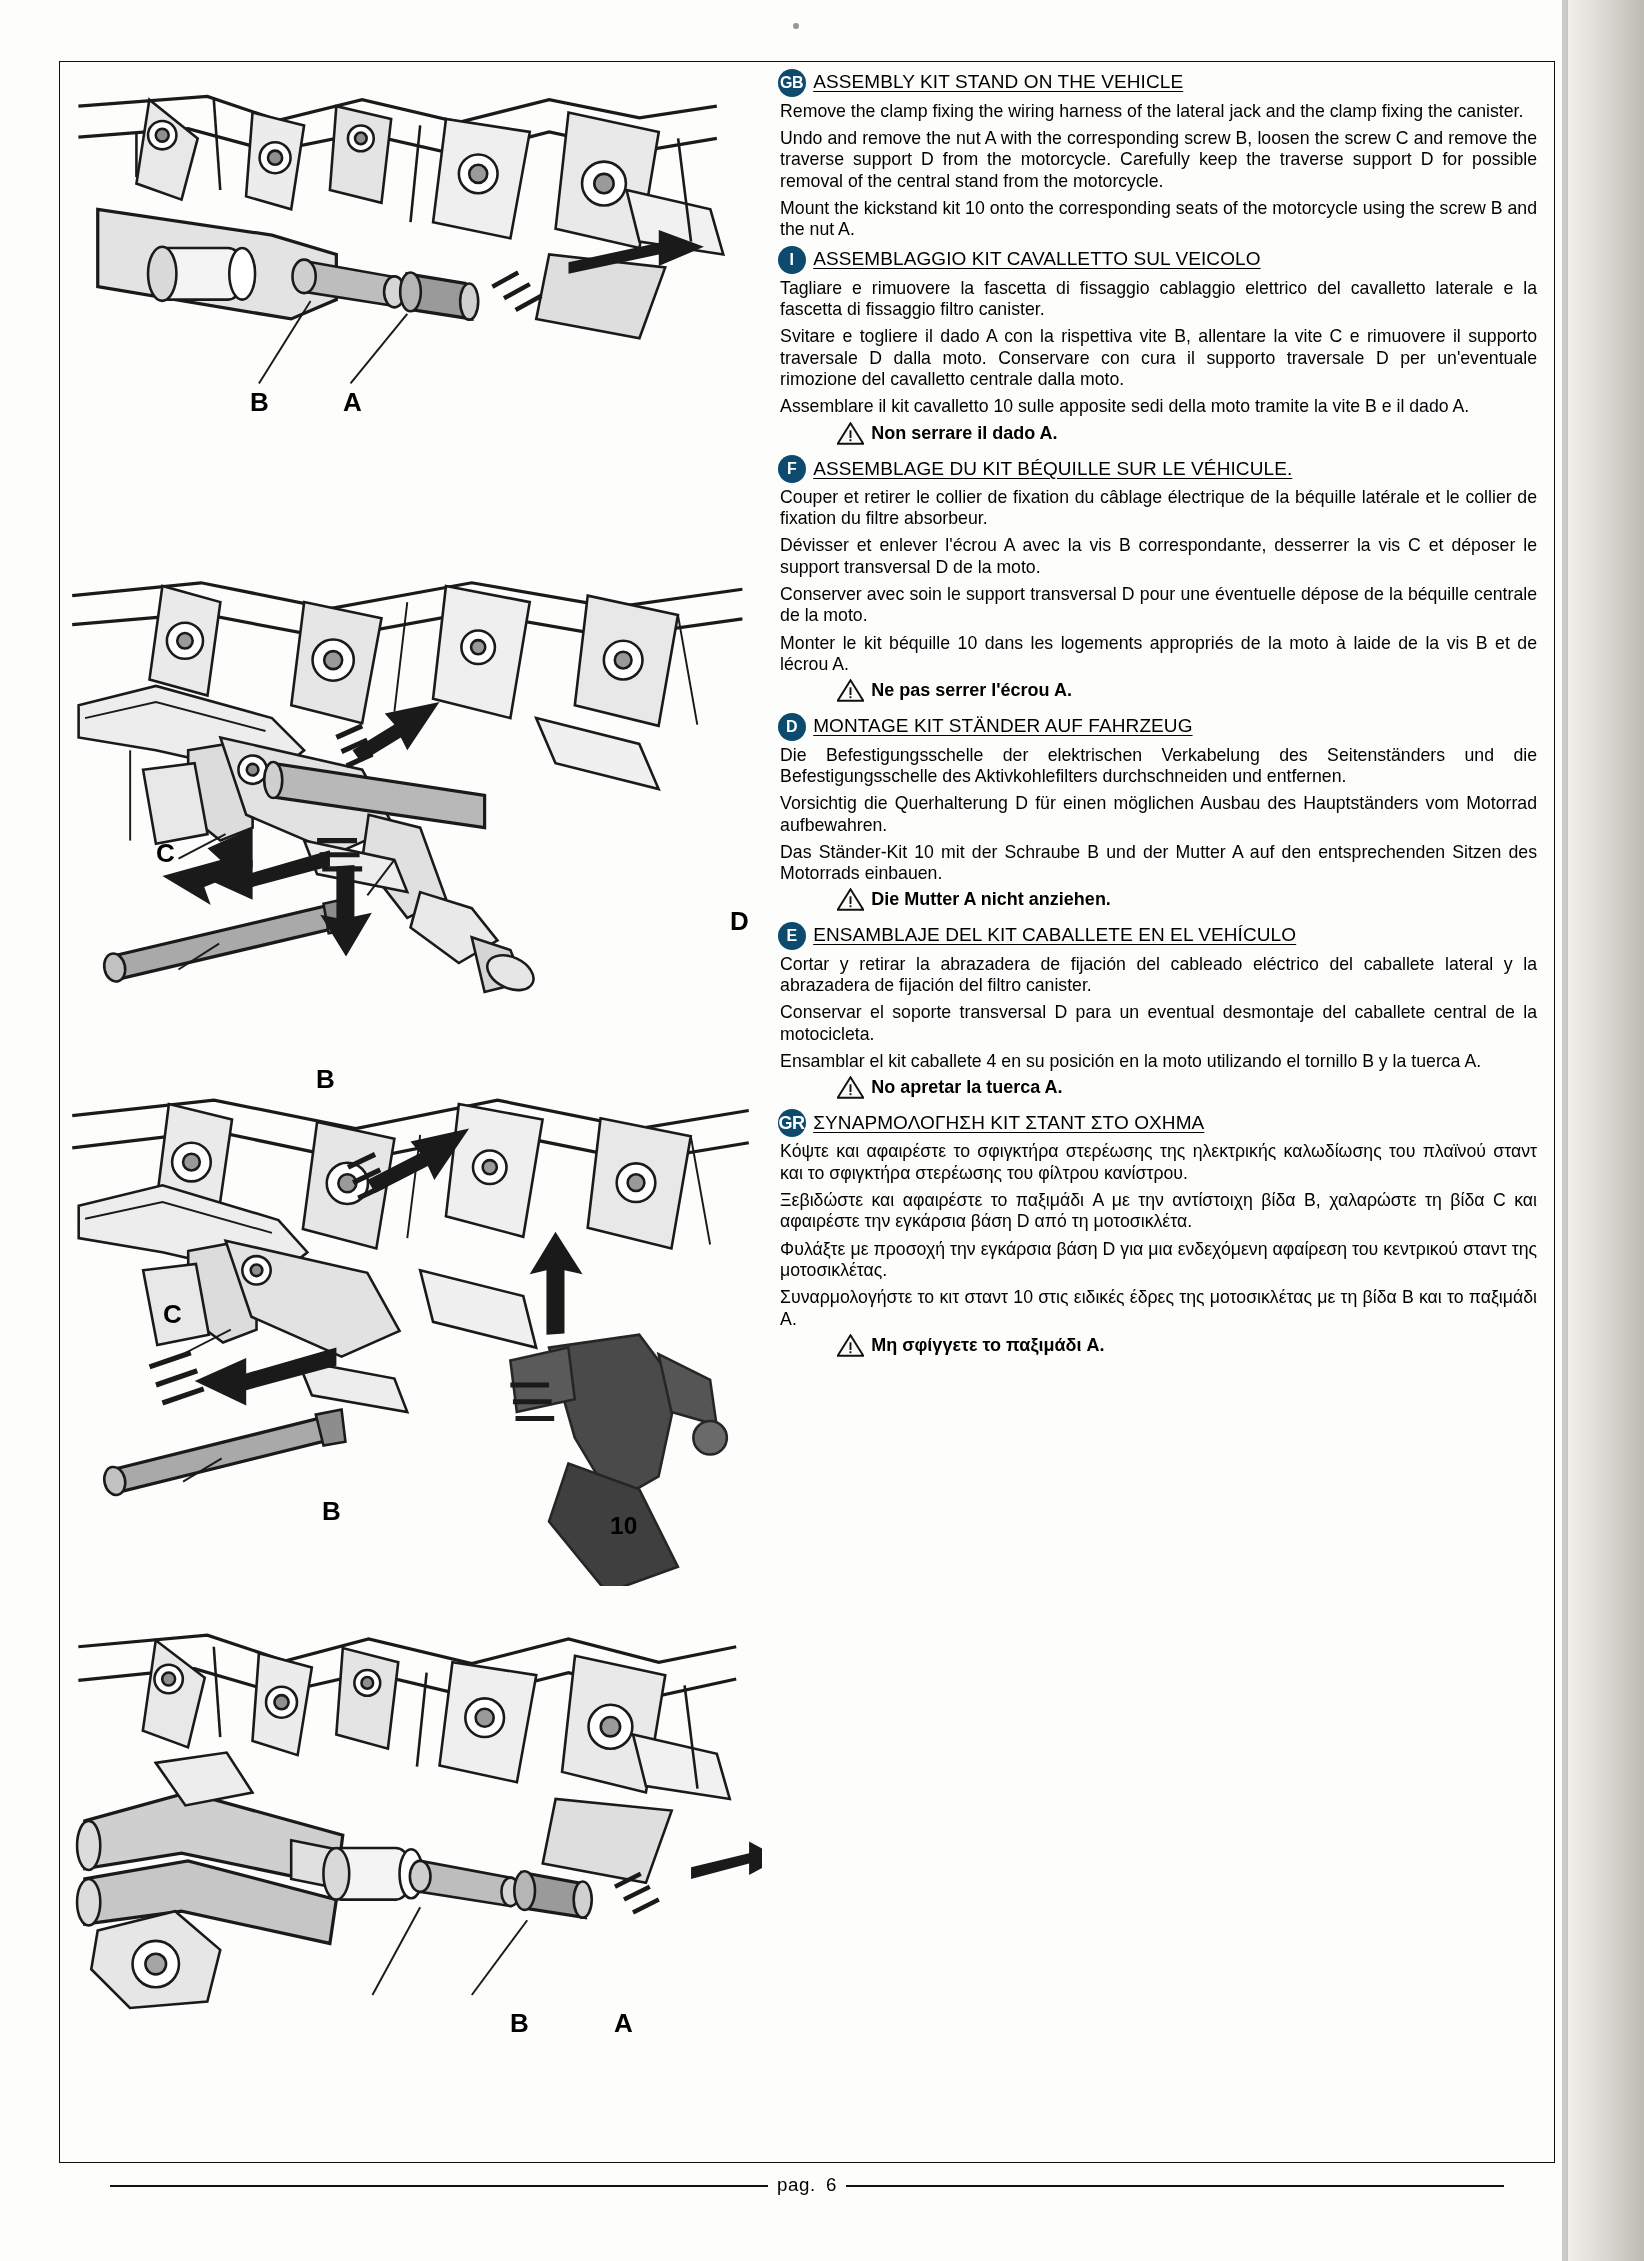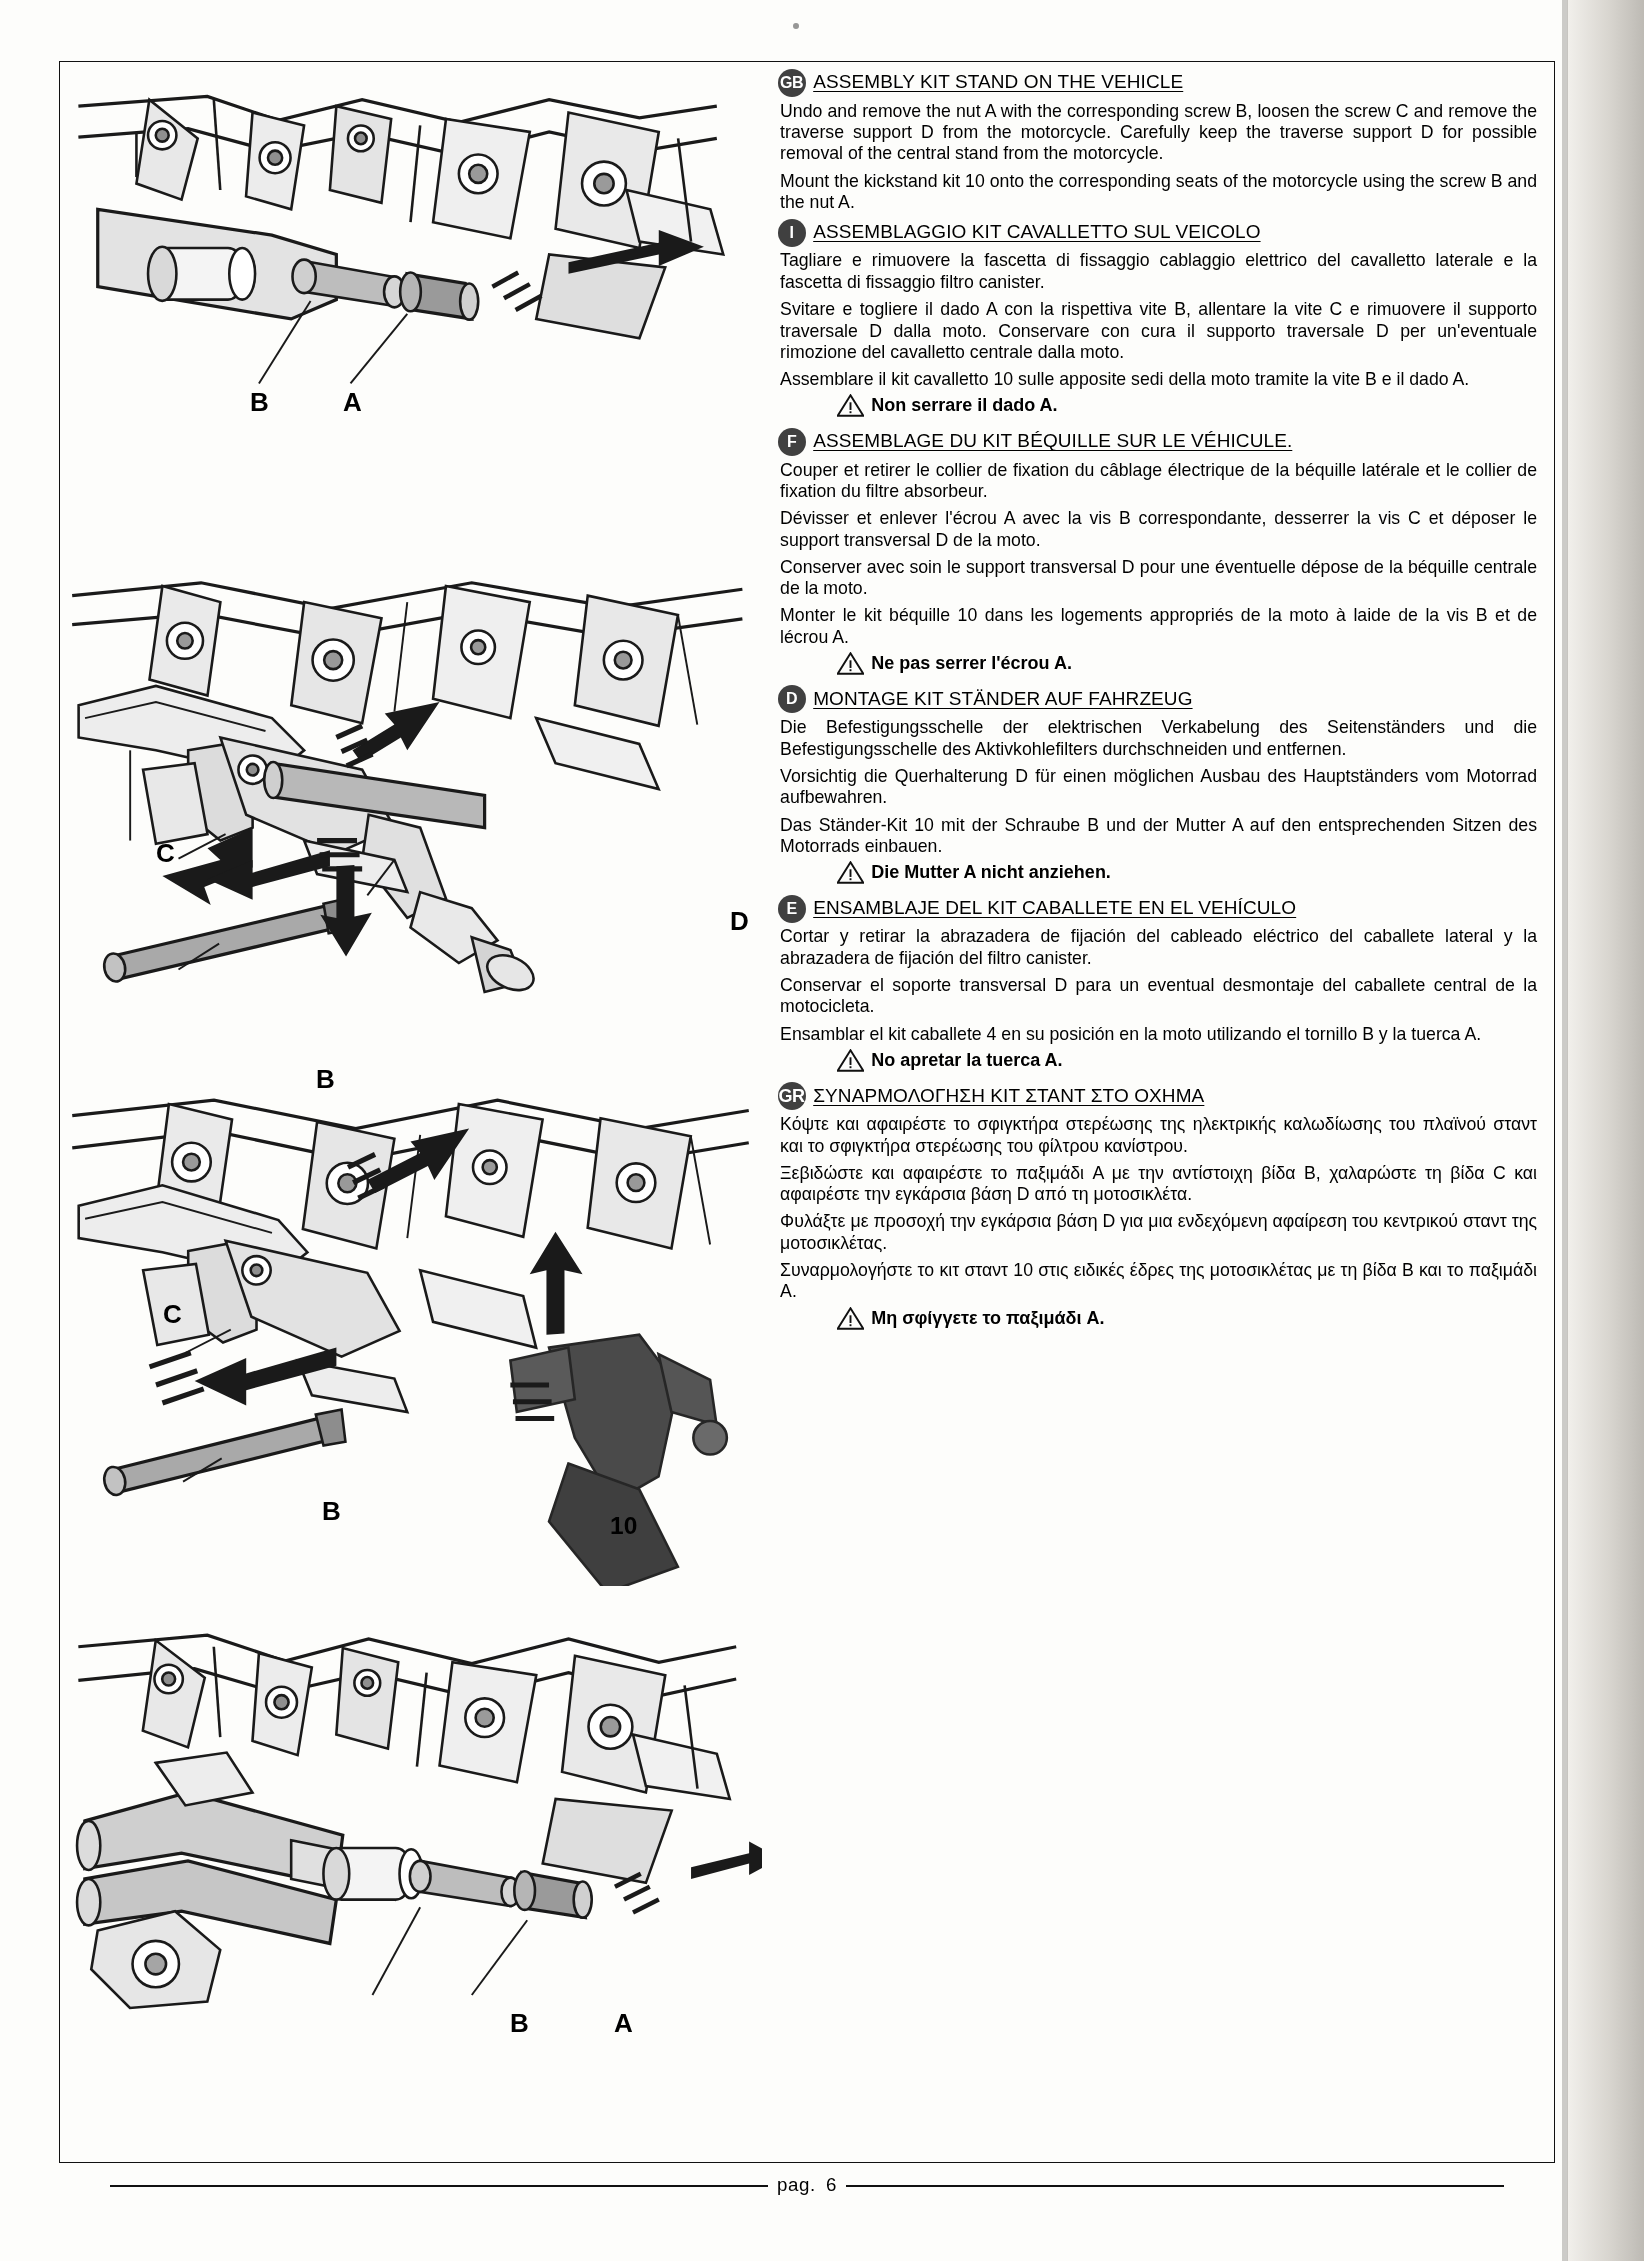--- a/index.html
+++ b/index.html
@@ -75,21 +75,21 @@
     display: flex;
     align-items: flex-start;
     gap: 7.7px;
     margin-bottom: 3.9px;
   }
   .flag {
     flex: 0 0 auto;
     width: 28px;
     height: 28px;
     border-radius: 50%;
-    background: #404040;
+    background: #0c4a6e;
     color: #fff;
     font-size: 16px;
     font-weight: bold;
     line-height: 28px;
     text-align: center;
     letter-spacing: -0.6px;
     margin-top: 1.3px;
   }
   .flag.small {
     font-size: 18px;
@@ -445,20 +445,21 @@
       </div>
     </div>
 
     <div class="col-right">
 
       <div class="section">
         <div class="sec-head">
           <div class="flag">GB</div>
           <div class="sec-title">ASSEMBLY KIT STAND ON THE VEHICLE</div>
         </div>
+        <p class="para">Remove the clamp fixing the wiring harness of the lateral jack and the clamp fixing the canister.</p>
         <p class="para">Undo and remove the nut A with the corresponding screw B, loosen the screw C and remove the traverse support D from the motorcycle. Carefully keep the traverse support D for possible removal of the central stand from the motorcycle.</p>
         <p class="para last">Mount the kickstand kit 10 onto the corresponding seats of the motorcycle using the screw B and the nut A.</p>
       </div>
 
       <div class="section">
         <div class="sec-head">
           <div class="flag">I</div>
           <div class="sec-title">ASSEMBLAGGIO KIT CAVALLETTO SUL VEICOLO</div>
         </div>
         <p class="para">Tagliare e rimuovere la fascetta di fissaggio cablaggio elettrico del cavalletto laterale e la fascetta di fissaggio filtro canister.</p>

